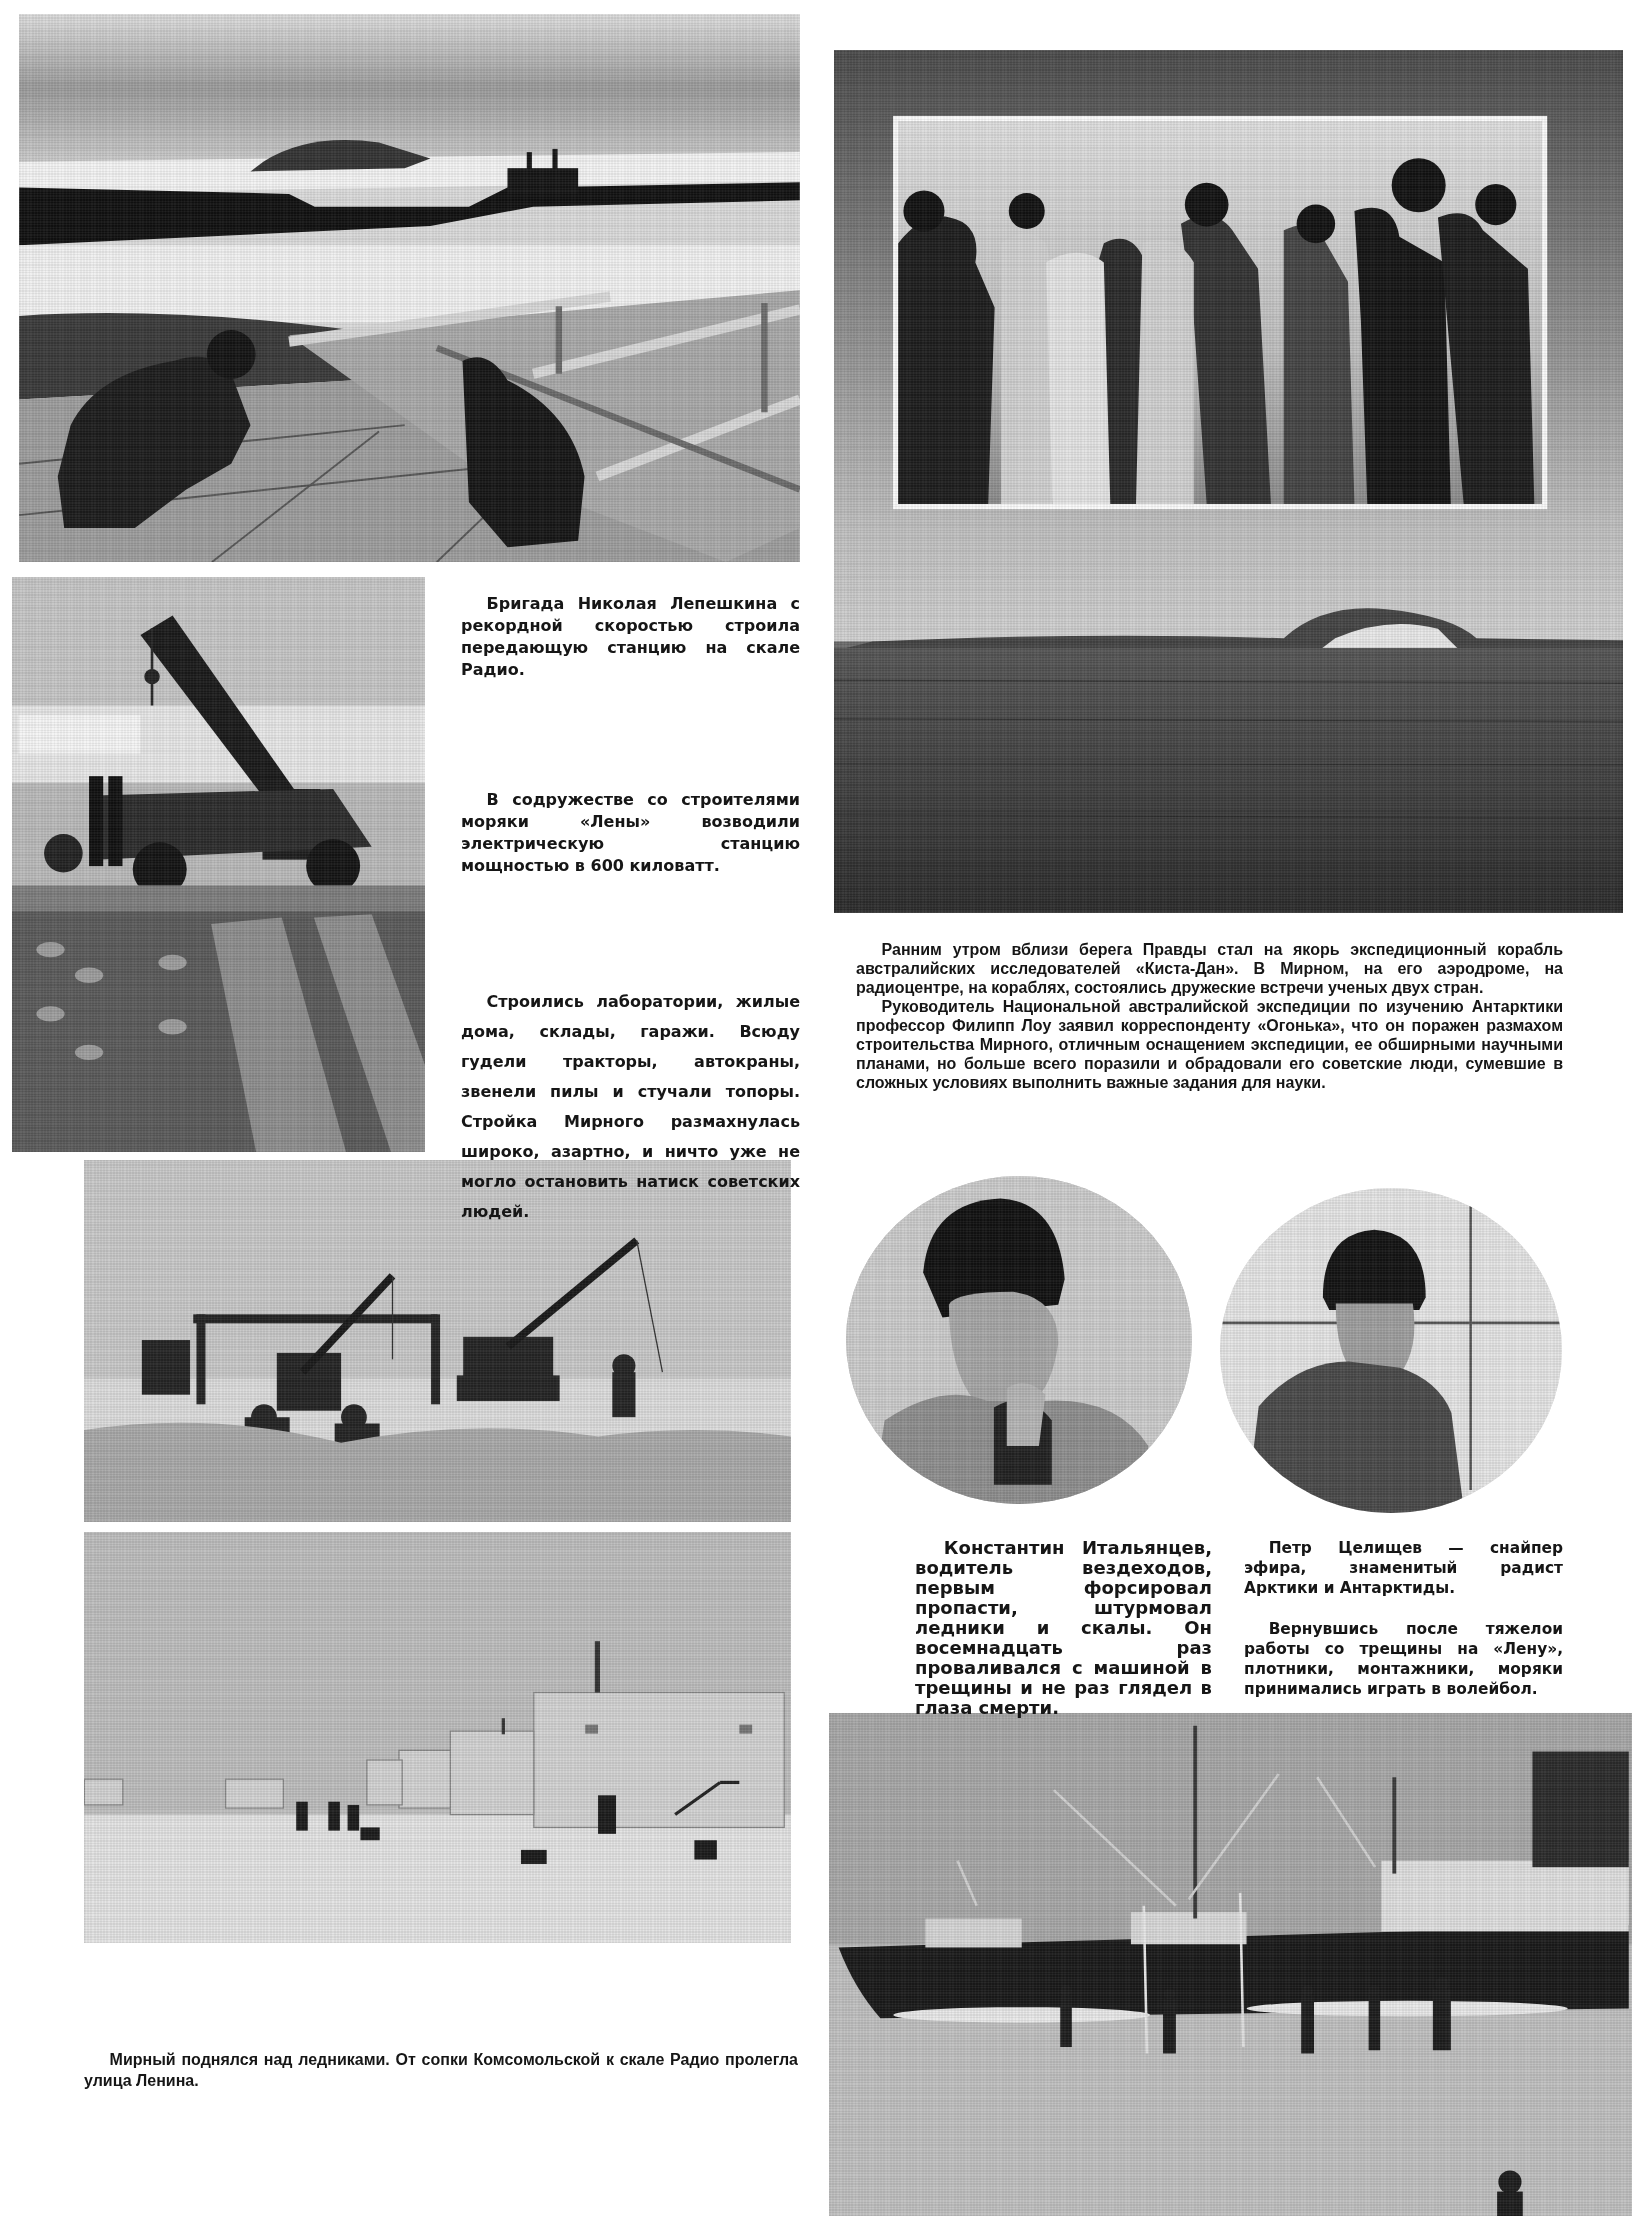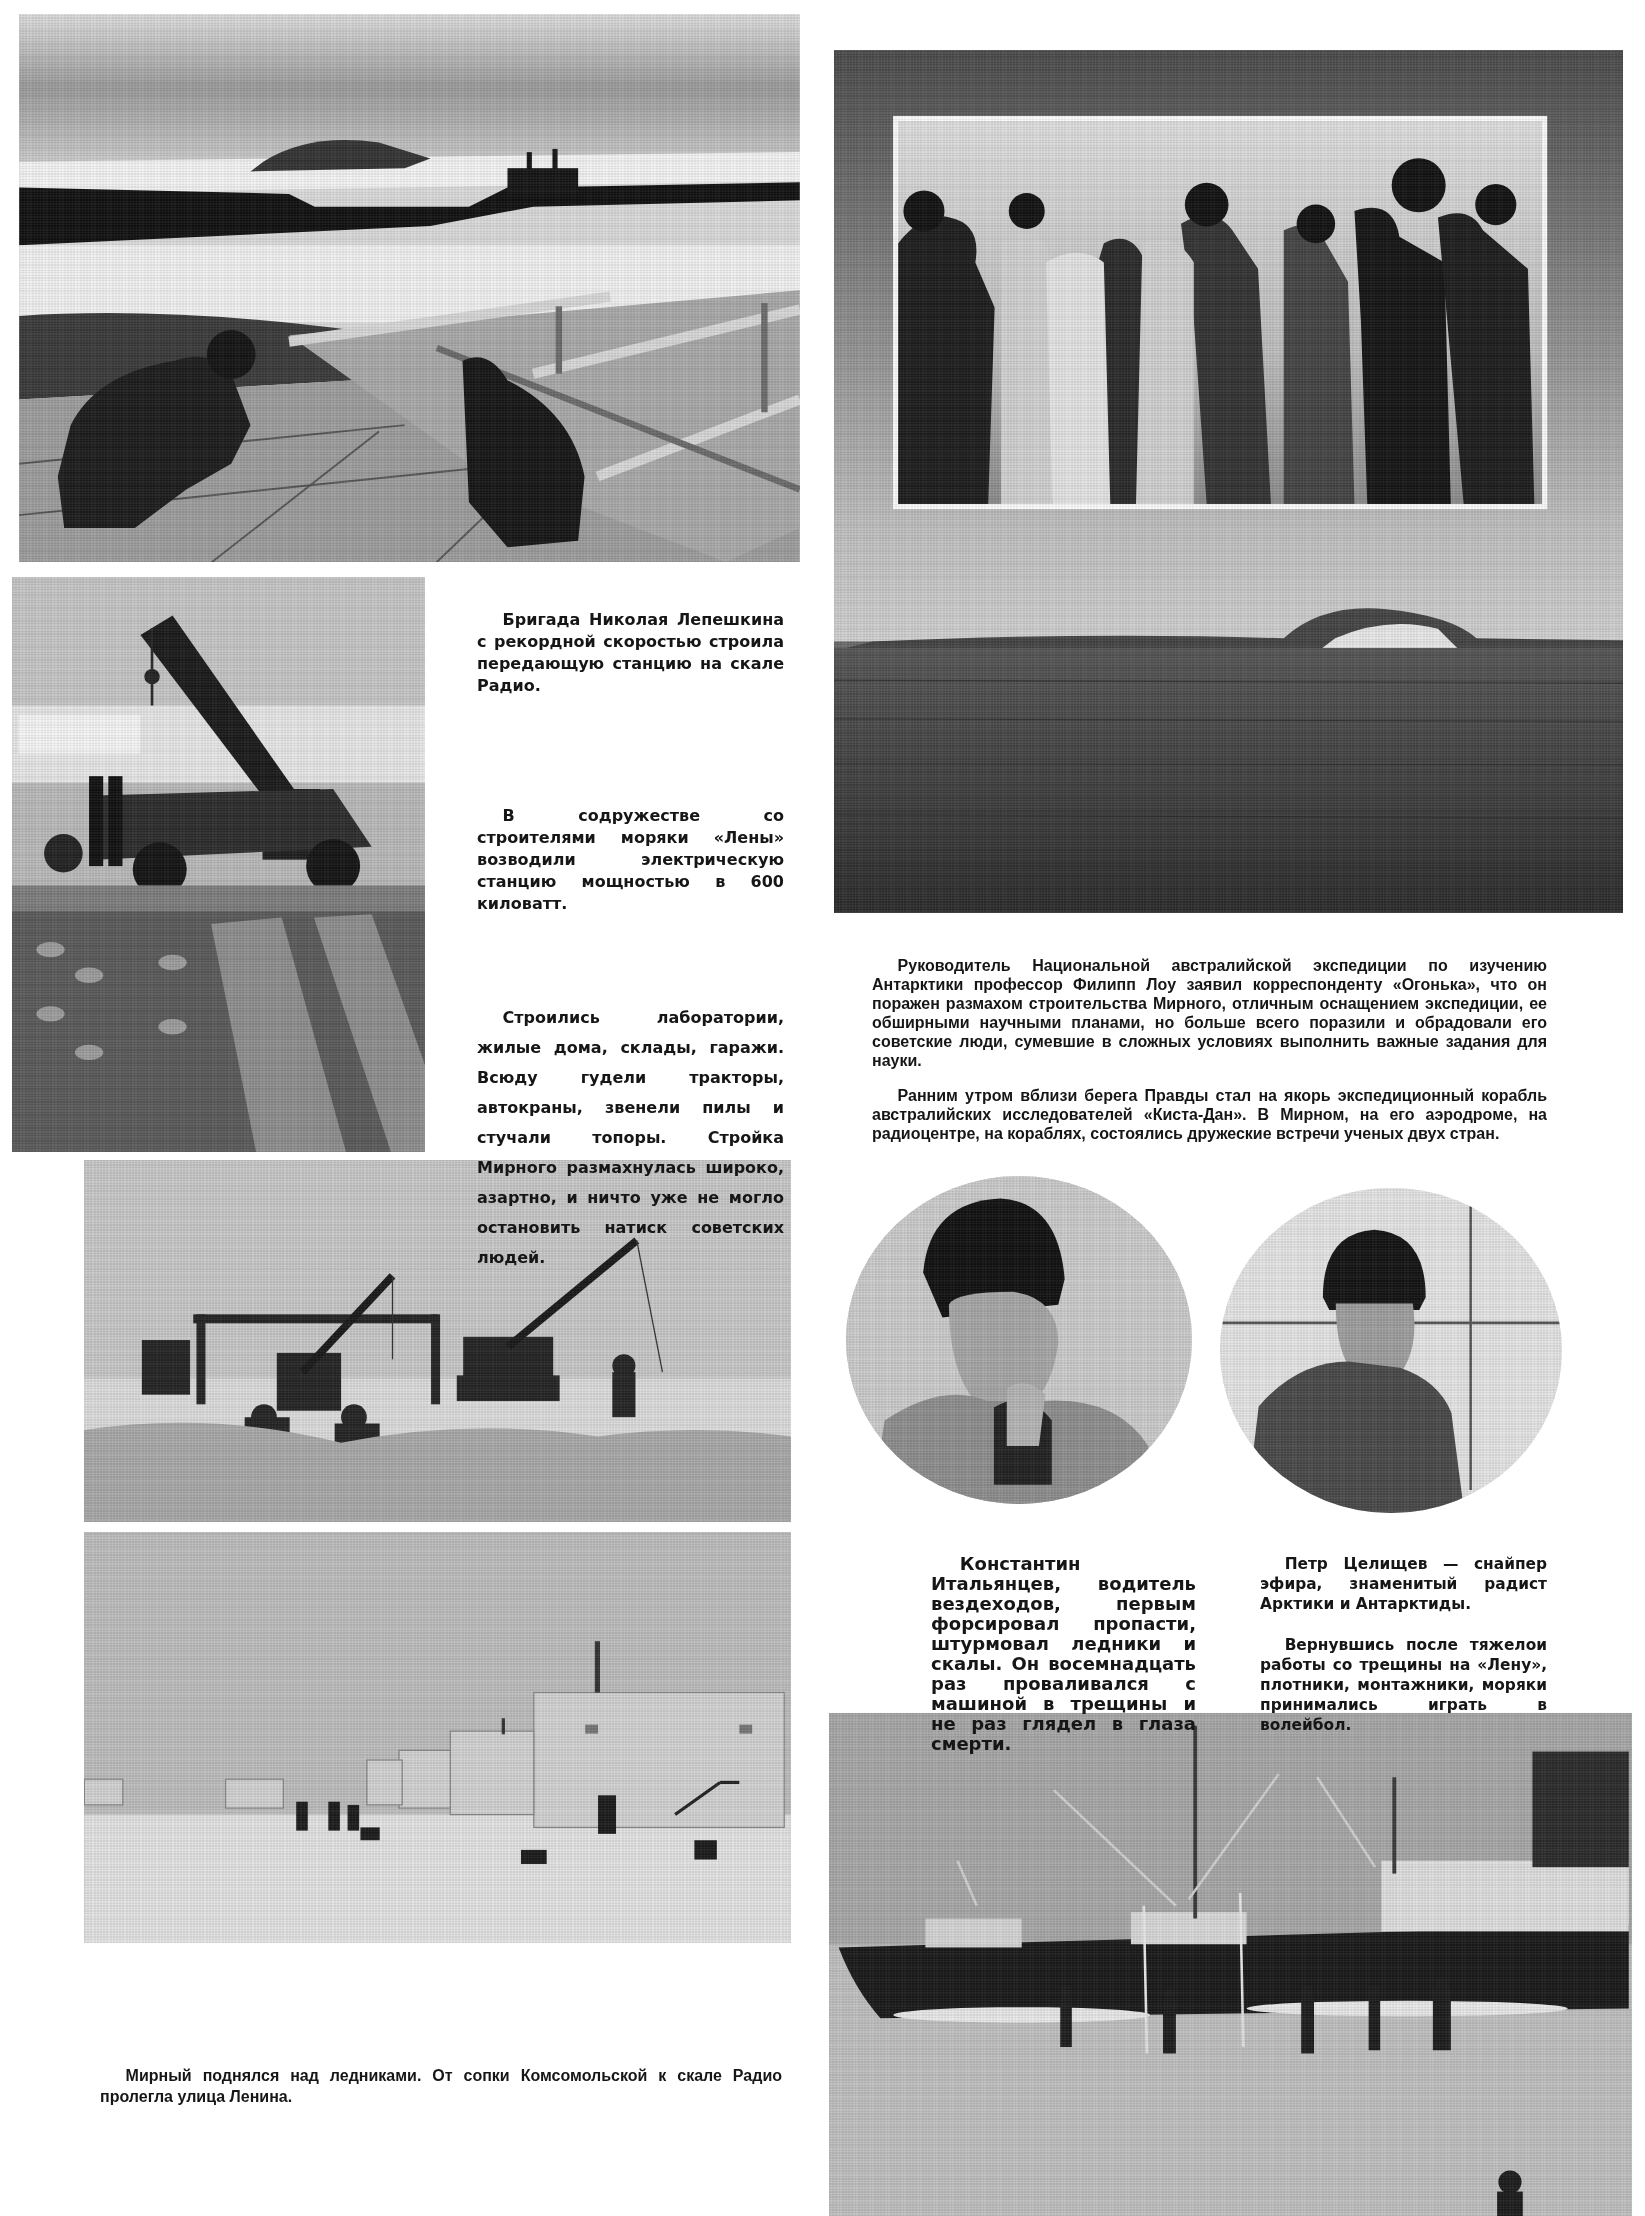--- a/index.html
+++ b/index.html
@@ -1,21 +1,21 @@
 <!DOCTYPE html>
 <html style="font-size:10.3px"><head>
 <meta charset="utf-8">
 <style>
   html, body { margin:0; padding:0; background:#ffffff; }
   body { width:1646px; height:2216px; position:relative; overflow:hidden;
          font-family:"DejaVu Sans", sans-serif; color:#111; }
   .photo { position:absolute; overflow:hidden; background:#888; }
   .cap { position:absolute; font-family:"DejaVu Sans", sans-serif; font-weight:bold;
          color:#161616; text-align:justify; }
-  .cap p { margin:16px; text-indent:1.6em; }
+  .cap p { margin:0; text-indent:1.6em; }
   .noise { position:absolute; inset:0;
     background-image:
       repeating-linear-gradient(0deg, rgba(0,0,0,0.05) 0 1.3px, rgba(255,255,255,0.04) 1.3px 2.6px),
       repeating-linear-gradient(90deg, rgba(0,0,0,0.04) 0 1.9px, rgba(255,255,255,0.03) 1.9px 3.2px);
     pointer-events:none; }
 </style>
 </head>
 <body>
 
 <div class="photo" style="left:19px; top:14px; width:781px; height:548px; background:#d9d9d9;">
@@ -295,22 +295,22 @@
 
 <div class="cap" style="left:461px; top:789px; width:339px; font-size:16px; line-height:22px;">
   <p>В содружестве со строителями моряки «Лены» возводили электрическую станцию мощностью в 600 киловатт.</p>
 </div>
 
 <div class="cap" style="left:461px; top:987px; width:339px; font-size:16px; line-height:30px;">
   <p>Строились лаборатории, жилые дома, склады, гаражи. Всюду гудели тракторы, автокраны, звенели пилы и стучали топоры. Стройка Мирного размахнулась широко, азартно, и ничто уже не могло остановить натиск советских людей.</p>
 </div>
 
 <div class="cap" style="left:856px; top:940px; width:707px; font-size:16px; line-height:19px; font-family:'Liberation Sans', sans-serif;">
+  <p>Ранним утром вблизи берега Правды стал на якорь экспедиционный корабль австралийских исследователей «Киста-Дан». В Мирном, на его аэродроме, на радиоцентре, на кораблях, состоялись дружеские встречи ученых двух стран.</p>
   <p>Руководитель Национальной австралийской экспедиции по изучению Антарктики профессор Филипп Лоу заявил корреспонденту «Огонька», что он поражен размахом строительства Мирного, отличным оснащением экспедиции, ее обширными научными планами, но больше всего поразили и обрадовали его советские люди, сумевшие в сложных условиях выполнить важные задания для науки.</p>
-  <p>Ранним утром вблизи берега Правды стал на якорь экспедиционный корабль австралийских исследователей «Киста-Дан». В Мирном, на его аэродроме, на радиоцентре, на кораблях, состоялись дружеские встречи ученых двух стран.</p>
 </div>
 
 <div class="cap" style="left:915px; top:1538px; width:297px; font-size:18px; line-height:20px;">
   <p>Константин Итальянцев, водитель вездеходов, первым форсировал пропасти, штурмовал ледники и скалы. Он восемнадцать раз проваливался с машиной в трещины и не раз глядел в глаза смерти.</p>
 </div>
 
 <div class="cap" style="left:1244px; top:1538px; width:319px; font-size:15.4px; line-height:20px;">
   <p>Петр Целищев — снайпер эфира, знаменитый радист Арктики и Антарктиды.</p>
 </div>
 

